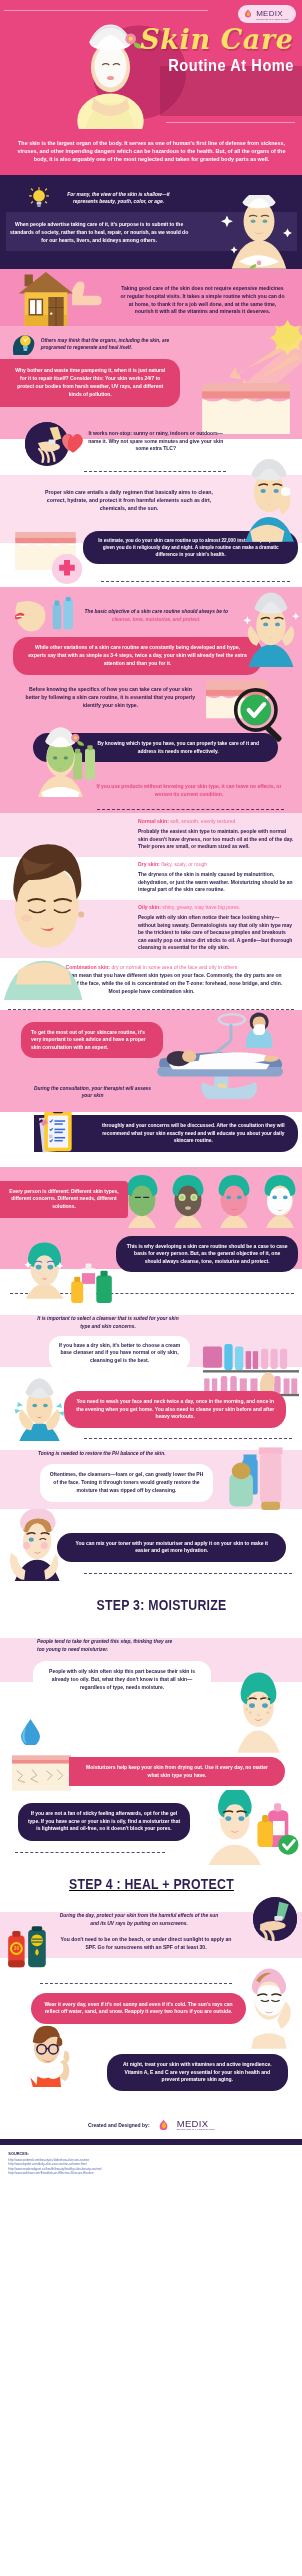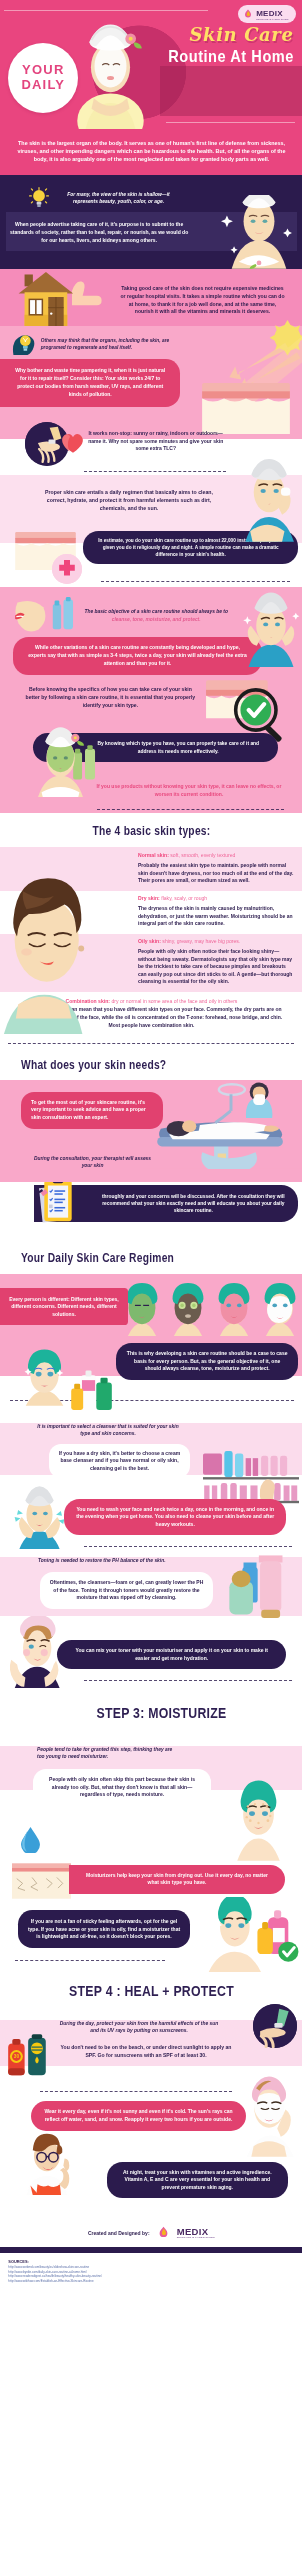--- a/index.html
+++ b/index.html
@@ -41,40 +41,40 @@
     background: rgba(150,30,78,.42);
   }
   .logo-pill{
     position:absolute; right:7.1px; top:4.7px;
     background:#fbdcef; border-radius:14.2px;
     padding:3px 7.1px 3px 5.3px; display:flex; align-items:center; gap:3px;
     z-index: 6;
   }
   .logo-mark{ width:10px; height:10px; position:relative; flex:0 0 auto;}
   .logo-text{ line-height:1; }
-  .logo-name{ font-size:8px; font-weight:700; color:#4b2a63; letter-spacing:0.3px;}
+  .logo-name{ font-size:8px; font-weight:400; color:#4b2a63; letter-spacing:0.3px;}
   .logo-sub{ font-size:2.1px; font-weight:700; color:#7a4f91; letter-spacing:0.2px; margin-top:0.6px;}
   .daily-badge{
     position:absolute; left:8.3px; top:43px; width:70px; height:70px;
     border-radius:50%; background:#fff; display:flex; flex-direction:column;
     align-items:center; justify-content:center; z-index:5;
     box-shadow: 0 1.2px 3.6px rgba(120,10,60,.18);
   }
   .daily-badge span{
     font-family:"Liberation Sans", sans-serif;
     color:#e3457f; font-weight:700; font-size:13px; letter-spacing:1.2px; line-height:1.15;
     font-stretch: condensed;
   }
   .hdr-title{
     position:absolute; right:9.5px; top:26px; z-index:4; text-align:right; width:178px;
   }
   .title-skin{
     font-family:"DejaVu Serif", serif;
     font-style: italic; font-weight:700; color:#ffe066;
-    font-size:18px; line-height:1; letter-spacing:0.6px;
+    font-size:27px; line-height:1; letter-spacing:0.6px;
     text-shadow: 1.2px 1.8px 0 rgba(150,25,75,.35);
   }
   .title-routine{
     margin-top:4.7px; color:#ffffff; font-weight:700; font-size:16.6px;
     letter-spacing:0.6px; line-height:1;
     font-family:"Liberation Sans", sans-serif; font-stretch: condensed;
     transform: scaleX(.88); transform-origin: right center;
   }
   
   .hdr-woman{ position:absolute; left:76px; top:21.4px; width:69px; height:108px; z-index:3; }
@@ -363,24 +363,20 @@
         <path d="M26 32 q12-22 32-22 t32 22" fill="none" stroke="#e3e3e3" stroke-width="3"></path>
         <path d="M44 74 q6-4 12 0" fill="none" stroke="#6b4a3a" stroke-width="2"></path>
         <path d="M62 74 q6-4 12 0" fill="none" stroke="#6b4a3a" stroke-width="2"></path>
         <ellipse cx="58" cy="96" rx="6" ry="3.4" fill="#e99">  </ellipse>
         <circle cx="92" cy="30" r="9" fill="#f08fa5"></circle>
         <circle cx="92" cy="30" r="3.4" fill="#f6d94e"></circle>
         <path d="M99 36 q10 2 12 10 q-12 2 -14-8z" fill="#8bc34a"></path>
       </svg>
     </span>
 
-    <div class="daily-badge">
-      <span>YOUR</span>
-      <span>DAILY</span>
-    </div>
 
     <div class="hdr-title">
       <div class="title-skin">Skin Care</div>
       <div class="title-routine">Routine At Home</div>
     </div>
   </div>
 
   <div class="intro-band">
     <p>The skin is the largest organ of the body. It serves as one of human's first line of defense from sickness, viruses, and other impending dangers which can be hazardous to the health. But, of all the organs of the body, it is also arguably one of the most neglected and taken for granted body parts as well.</p>
   </div>
@@ -655,23 +651,20 @@
         <rect x="5" y="6" width="9" height="8" rx="2" fill="#8cb85e"></rect>
         <rect x="22" y="6" width="17" height="52" rx="4" fill="#b9d98e"></rect>
         <rect x="26" y="0" width="9" height="8" rx="2" fill="#8cb85e"></rect>
       </svg>
     </span>
     <div class="assess-warn">If you use products without knowing your skin type, it can leave no effects, or worsen its current condition.</div>
     <div class="dashed-rule" style="position:absolute; left:97px; right:19px; top:134px;"></div>
   </div>
   <div style="height:12px;background:#f9a8c9"></div>
 
-  <div class="sec-title-band">
-    <div class="sec-title sm">The 4 basic skin types:</div>
-  </div>
 
   <div class="types-band" style="min-height:0">
     <span class="types-face">
       <svg viewBox="0 0 190 286" width="113" height="170">
         <path d="M20 286 q18-66 68-66 t64 66z" fill="#aee0cd"></path>
         <path d="M44 236 q44-26 84 0 l6 24 H40z" fill="#f7dcb6"></path>
         <ellipse cx="92" cy="128" rx="54" ry="70" fill="#f7dcb6"></ellipse>
         <path d="M36 92 q6-68 58-68 q52 0 56 60 q2 22 -8 32 q-2-40 -20-48 q-30 18 -60 16 q-18 10 -20 38 q-8-14 -6-30z" fill="#55331e"></path>
         <path d="M52 46 q30 18 52 8 q-14 18 -46 22 q-8-14 -6-30z" fill="#6d452a"></path>
         <path d="M60 120 q16-8 30 0" stroke="#4b2e1d" stroke-width="3.4" fill="none"></path>
@@ -703,23 +696,20 @@
     </div>
     <div class="combo-row">
       <div class="combo-h">
         <span>Combination skin:</span><span class="desc"> dry or normal in some area of the face and oily in others</span>
       </div>
       <div class="combo-b">A combination skin can mean that you have different skin types on your face. Commonly, the dry parts are on the cheeks, and sides of the face, while the oil is concentrated on the T-zone: forehead, nose bridge, and chin. Most people have combination skin.</div>
     </div>
     <div class="dashed-rule" style="margin:9.5px 9.5px 0 8.3px;"></div>
   </div>
 
-  <div class="sec-title-band" style="padding:15.4px 0 8.3px;">
-    <div class="sec-title left sm">What does your skin needs?</div>
-  </div>
 
   <div class="needs-band" style="min-height:102px;">
     <span class="needs-ill">
       <svg viewBox="0 0 270 150" width="160" height="89">
         <rect x="0" y="0" width="270" height="150" fill="#f9a8c9"></rect>
         <rect x="120" y="82" width="24" height="50" fill="#b9d6e8"></rect>
         <path d="M30 82 q100-22 200 0 q12 14 -6 20 H36 q-14-6 -6-20z" fill="#6e88b5"></path>
         <rect x="24" y="96" width="212" height="16" rx="8" fill="#8aa4cc"></rect>
         <path d="M44 92 q90-16 170 0 l-6 8 H50z" fill="#fdfdfd"></path>
         <ellipse cx="60" cy="82" rx="20" ry="13" fill="#3b3245"></ellipse>
@@ -769,23 +759,20 @@
         <rect x="20" y="48" width="6" height="6" fill="#c7cbe0"></rect>
         <path d="M6 28 l8-6 l4 6 l-8 6z" fill="#f285a6"></path>
         <path d="M2 26 l6-4 l2 3 l-6 4z" fill="#2b1b4d"></path>
       </svg>
     </span>
     <div class="needs-navy" style="top:3.6px">
       <p>throughly and your concerns will be disccussed. After the cosultation they will recommend what your skin exactly need and will educate you about your daily skincare routine.</p>
     </div>
   </div>
 
-  <div class="sec-title-band" style="padding:15.4px 0 9.5px;">
-    <div class="sec-title left sm">Your Daily Skin Care Regimen</div>
-  </div>
 
   <div class="regimen-band" style="min-height:102px;">
     <div class="reg-faces">
       <span>
         <svg viewBox="0 0 68 90" width="40" height="53">
           <path d="M10 90 q10-22 24-22 t24 22z" fill="#f7dcb6"></path>
           <ellipse cx="34" cy="42" rx="22" ry="28" fill="#f7dcb6"></ellipse>
           <path d="M12 30 q4-26 22-26 t22 26 q4 26 -10 36 q-12 8 -24 0 q-14-10 -10-36z" fill="#7eb96e"></path>
           <path d="M8 22 q4-22 26-22 t26 22 q2 12 -8 14 q-4-18 -18-18 t-18 18 q-10-2 -8-14z" fill="#1cb39b"></path>
           <g stroke="#2b1b4d" stroke-width="2" fill="none">
@@ -1045,21 +1032,21 @@
         <circle cx="152" cy="92" r="17" fill="#2fae54"></circle>
         <path d="M144 92 l6 7 l12-14" stroke="#fff" stroke-width="5" fill="none" stroke-linecap="round" stroke-linejoin="round"></path>
       </svg>
     </span>
     <div class="moist2-navy">
       <p>If you are not a fan of sticky feeling afterwards, opt for the gel type. If you have acne or your skin is oily, find a moisturizer that is lightweight and oil-free, so it doesn't block your pores.</p>
     </div>
     <div class="dashed-rule" style="position:absolute; left:15.4px; width:150px; top:59px;"></div>
   </div>
 
-  <div class="sec-title-band" style="padding:16.6px 0 13px;">
+  <div class="sec-title-band" style="padding:16.6px 0 13px;text-decoration:underline;">
     <div class="sec-title">STEP 4 : HEAL + PROTECT</div>
   </div>
   <div class="protect-band" style="min-height:196px;">
     <div class="protect-tint"></div>
     <span class="protect-circle">
       <svg viewBox="0 0 74 74" width="44" height="44">
         <circle cx="37" cy="37" r="37" fill="#2b1b4d"></circle>
         <path d="M12 46 q20-10 40-2 q6 4 0 8 q-20 8 -40 2z" fill="#f3d2ae"></path>
         <path d="M14 54 q10 8 8 18 M26 54 q8 8 8 18" stroke="#f3d2ae" stroke-width="5" fill="none" stroke-linecap="round"></path>
         <path d="M44 8 l16 4 l-8 26 l-12-6z" fill="#6fc49a"></path>

